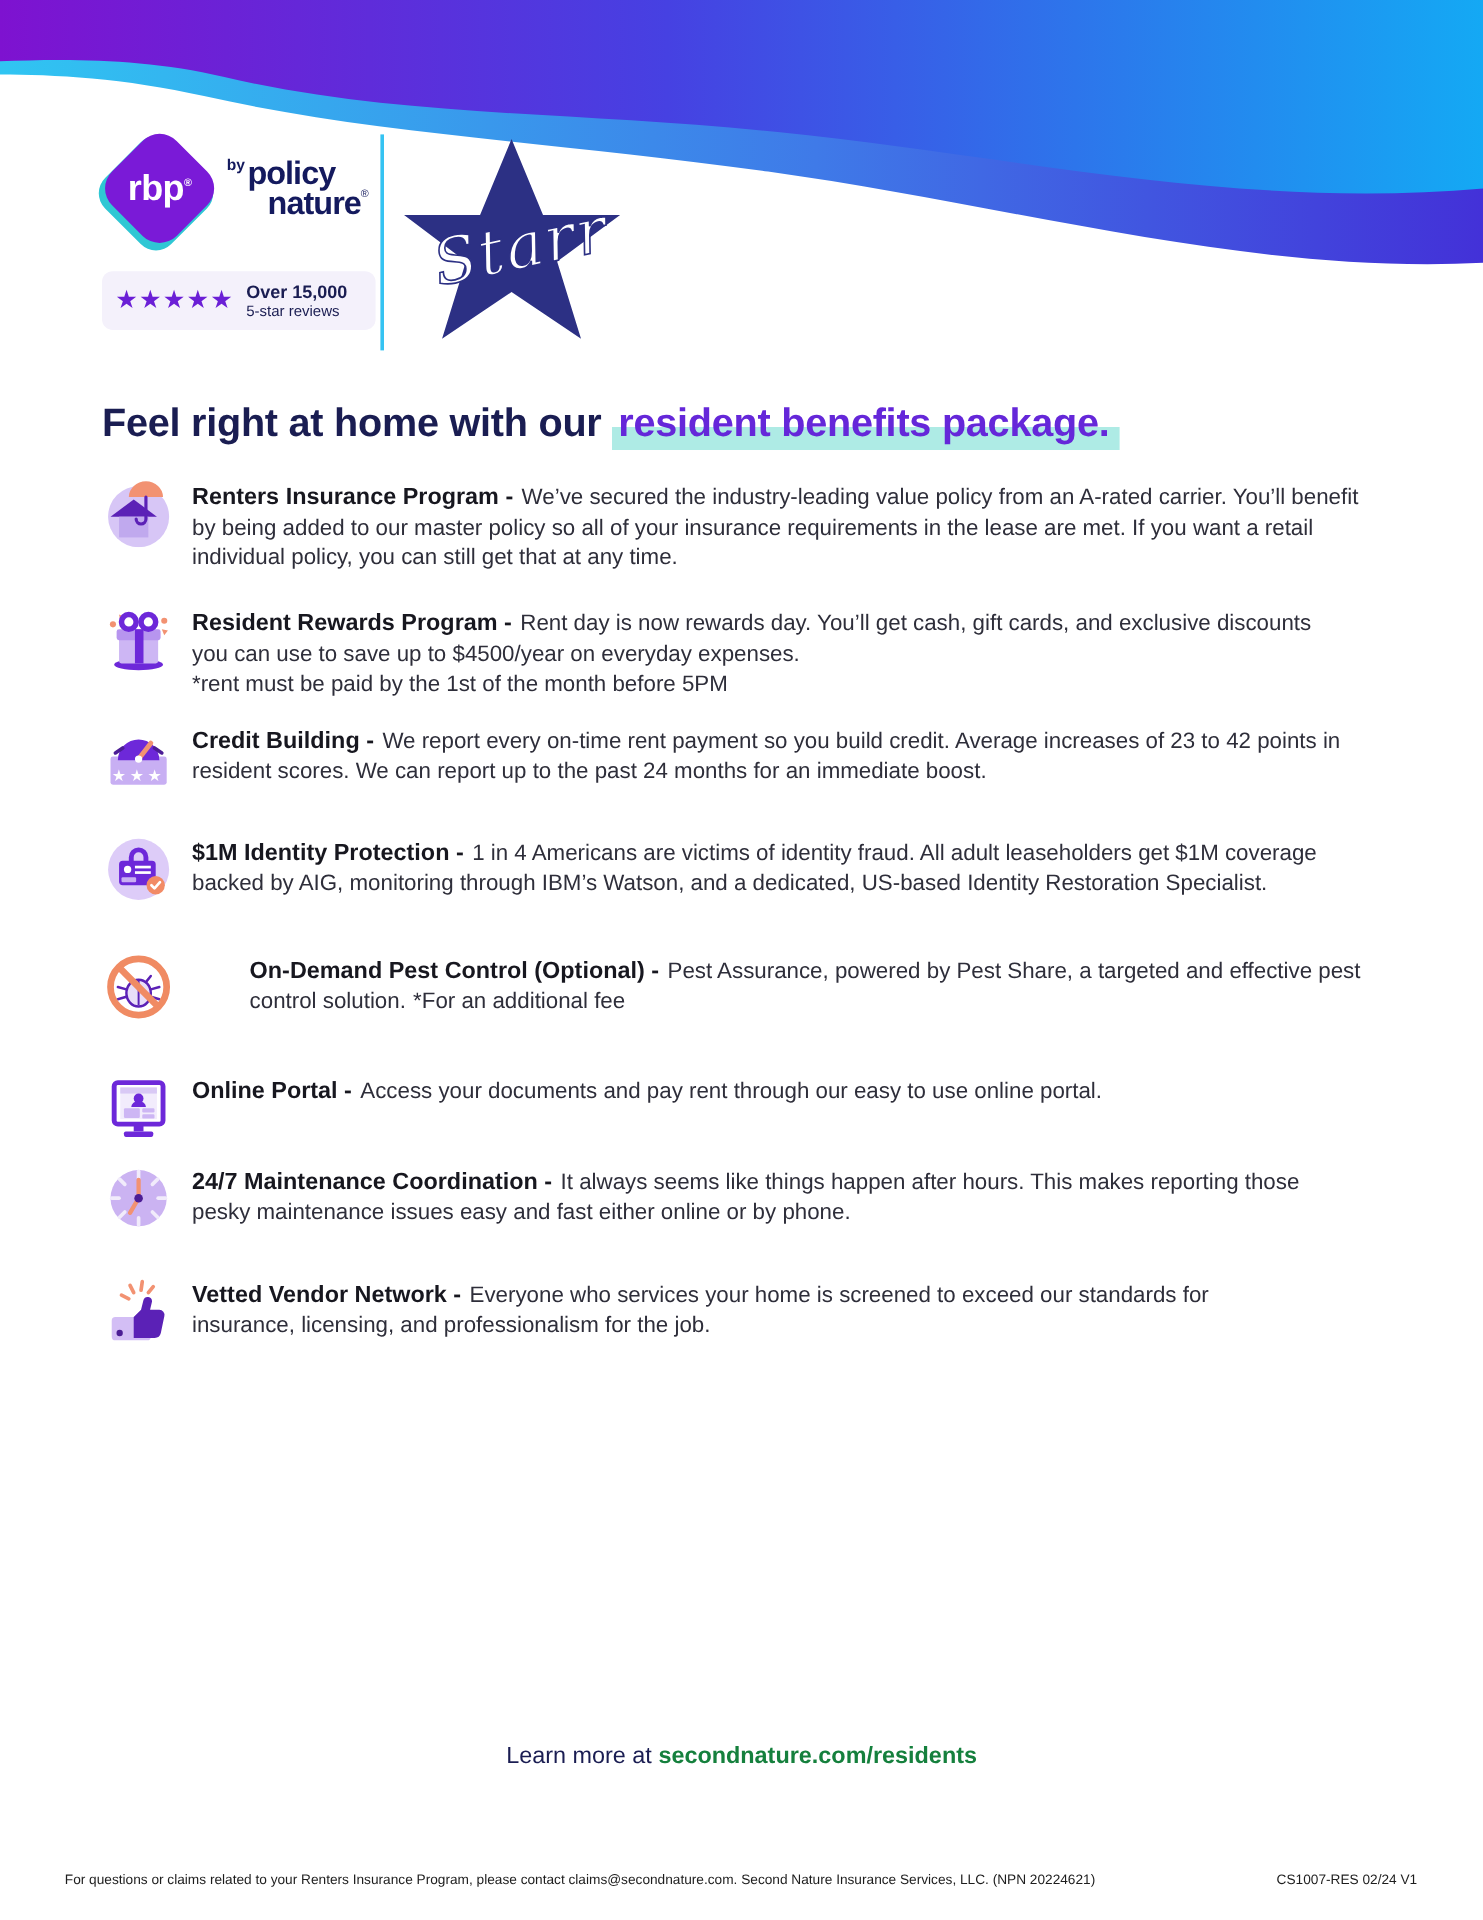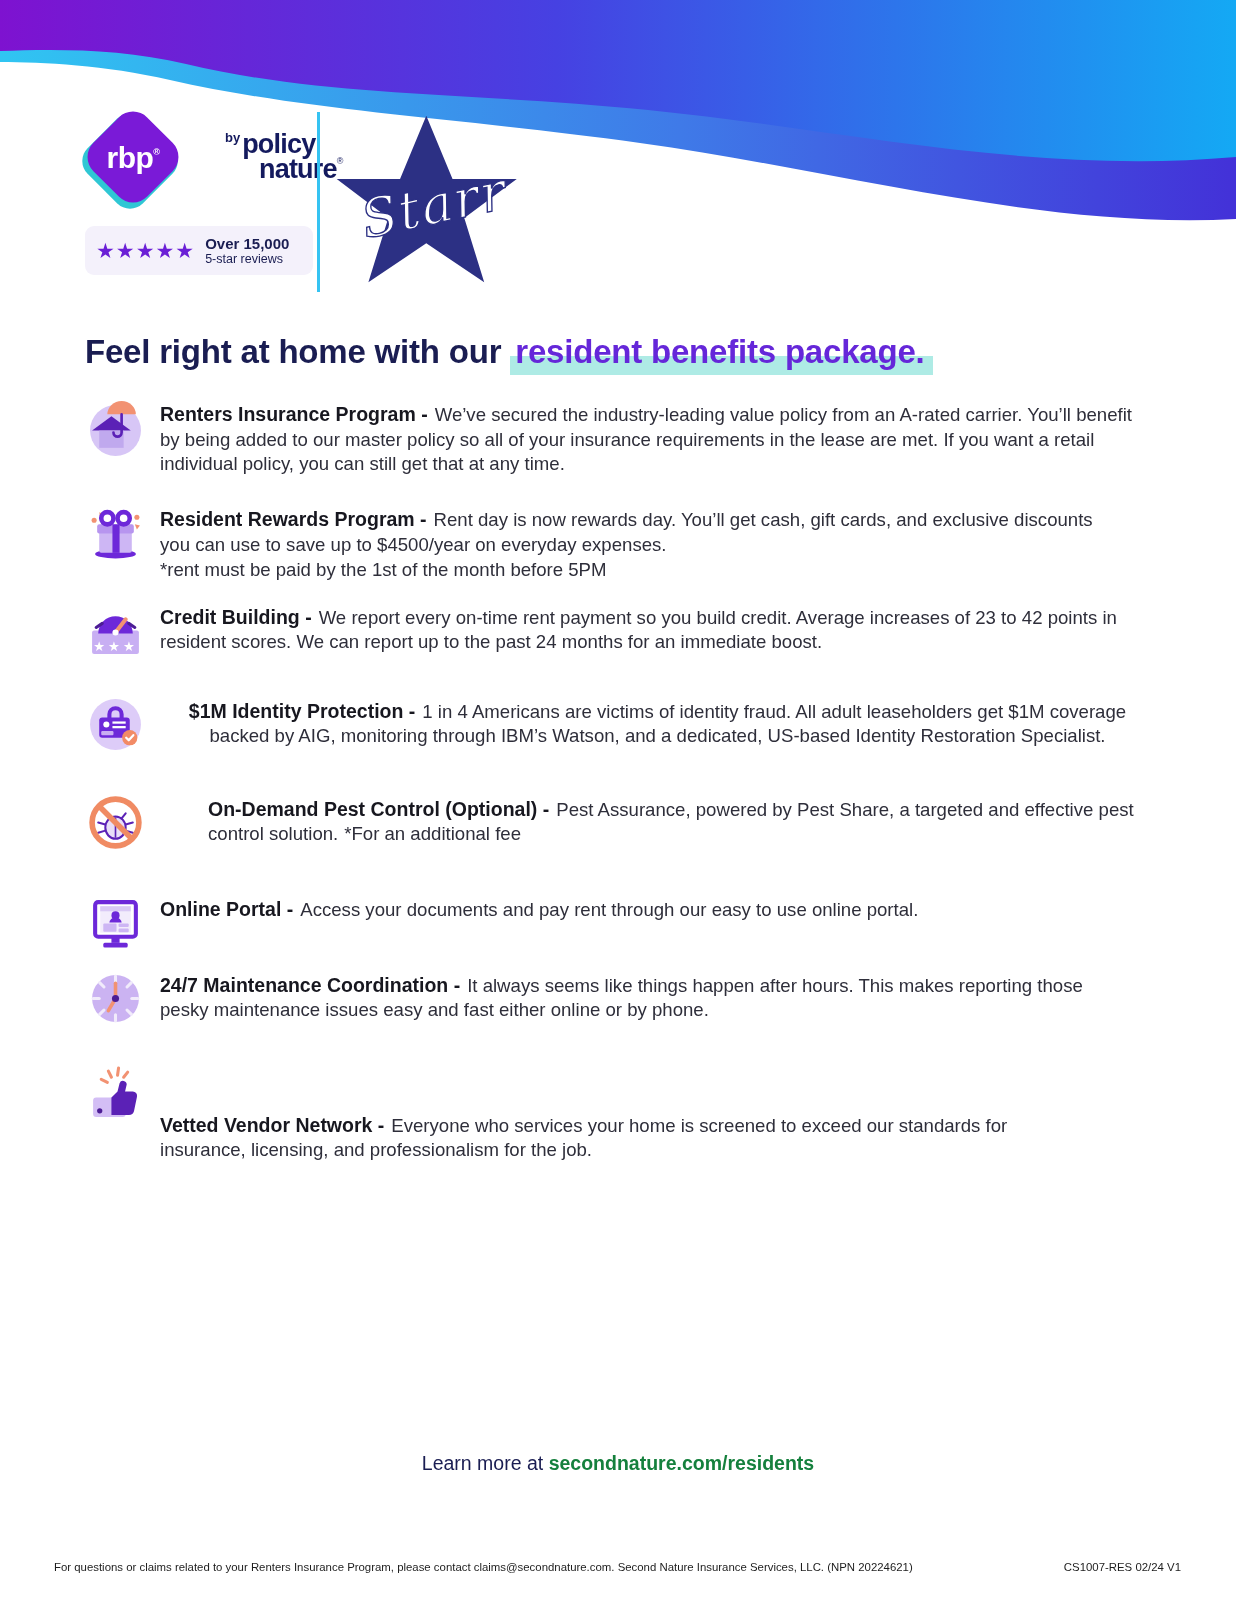--- a/index.html
+++ b/index.html
@@ -5,21 +5,21 @@
   html,body{margin:0;padding:0;background:#ffffff;}
   .page{position:relative;width:1236px;height:1600px;background:#ffffff;overflow:hidden;
         font-family:"Liberation Sans", sans-serif;color:#2e2e3a;}
 
   
   .wave{position:absolute;top:0;left:0;width:1236px;height:235px;display:block;}
 
   
   .brand-row{position:absolute;left:85px;top:110px;display:flex;align-items:flex-start;}
   .rbp-block{width:224px;}
-  .rbp-lockup{display:flex;align-items:flex-start;gap:36px;}
+  .rbp-lockup{display:flex;align-items:flex-start;}
   .rbp-mark{position:relative;width:96px;height:96px;flex:none;}
   .rbp-teal{position:absolute;left:6px;top:12px;width:78px;height:78px;background:#2fc7d4;
             border-radius:18px;transform:rotate(45deg);}
   .rbp-purple{position:absolute;left:10px;top:9px;width:76px;height:76px;background:#7a1ad7;
             border-radius:20px;transform:rotate(45deg);}
   .rbp-label{position:absolute;inset:0;display:flex;align-items:center;justify-content:center;
             color:#fff;font-weight:bold;font-size:30px;letter-spacing:-0.5px;}
   .rbp-label sup{font-size:9px;margin-top:-12px;}
   .sn-lockup{margin:22px 0 0 8px;color:#141a5e;line-height:0.92;}
   .sn-by{font-size:13px;font-weight:600;vertical-align:top;margin-right:2px;}
@@ -44,21 +44,21 @@
 
   
   .benefits{position:absolute;left:85px;top:402px;width:1070px;}
   .benefit{display:flex;align-items:flex-start;}
   .icon-box{width:60px;flex:none;display:flex;justify-content:center;margin-top:-3px;}
   .btext{margin-left:15px;font-size:18.6px;line-height:1.32;color:#2e2e3a;}
   .btext strong{color:#17171f;font-size:19.5px;font-weight:700;margin-right:7px;}
   .bnote{margin-top:1px;}
   .bnote-inline{margin-left:6px;}
   .mb1{margin-bottom:30px;} .mb2{margin-bottom:22px;} .mb3{margin-bottom:40px;}
-  .mb4{margin-bottom:44px;text-align:center;} .mb5{margin-bottom:46px;gap:48px;} .mb6{margin-bottom:22px;}
+  .mb4{margin-bottom:44px;} .mb5{margin-bottom:46px;gap:48px;} .mb6{margin-bottom:22px;}
   .mb7{margin-bottom:40px;}
 
   
   .learn-more{position:absolute;top:1452px;left:0;width:100%;text-align:center;
             font-size:19.5px;color:#1a1d52;}
   .learn-more .link{color:#15803d;font-weight:bold;text-decoration:none;cursor:pointer;}
   .fineprint{position:absolute;top:1561px;left:54px;right:55px;display:flex;
             justify-content:space-between;font-size:11.4px;color:#1d1d1d;}
 </style>
 </head>
@@ -265,21 +265,21 @@
             <line x1="24" y1="13" x2="21" y2="7"></line>
             <line x1="30" y1="11" x2="31" y2="4"></line>
             <line x1="36" y1="13" x2="40" y2="8"></line>
             <line x1="20" y1="18" x2="14" y2="15"></line>
           </g>
           <rect x="6" y="33" width="32" height="19" rx="3" fill="#d3bef5"></rect>
           <circle cx="12.5" cy="46" r="2.6" fill="#4c1d95"></circle>
           <path d="M24 52 V33 l6 -6 2 -8 a3.6 3.6 0 0 1 7 1.2 l-1.6 6.8 H45 a4.2 4.2 0 0 1 4.1 5.1 l-2.9 14 a5.2 5.2 0 0 1 -5.1 4 H24 Z" fill="#5b21b6"></path>
         </svg>
       </div>
-      <div class="btext" style="max-width:915px;margin-top:46px;">
+      <div class="btext" style="max-width:915px;">
         <strong>Vetted Vendor Network -</strong><span>Everyone who services your home is screened to exceed our standards for insurance, licensing, and professionalism for the job.</span>
       </div>
     </div>
 
   </div>
 
   <div class="learn-more">
     <span>Learn more at </span><a class="link">secondnature.com/residents</a>
   </div>
 

